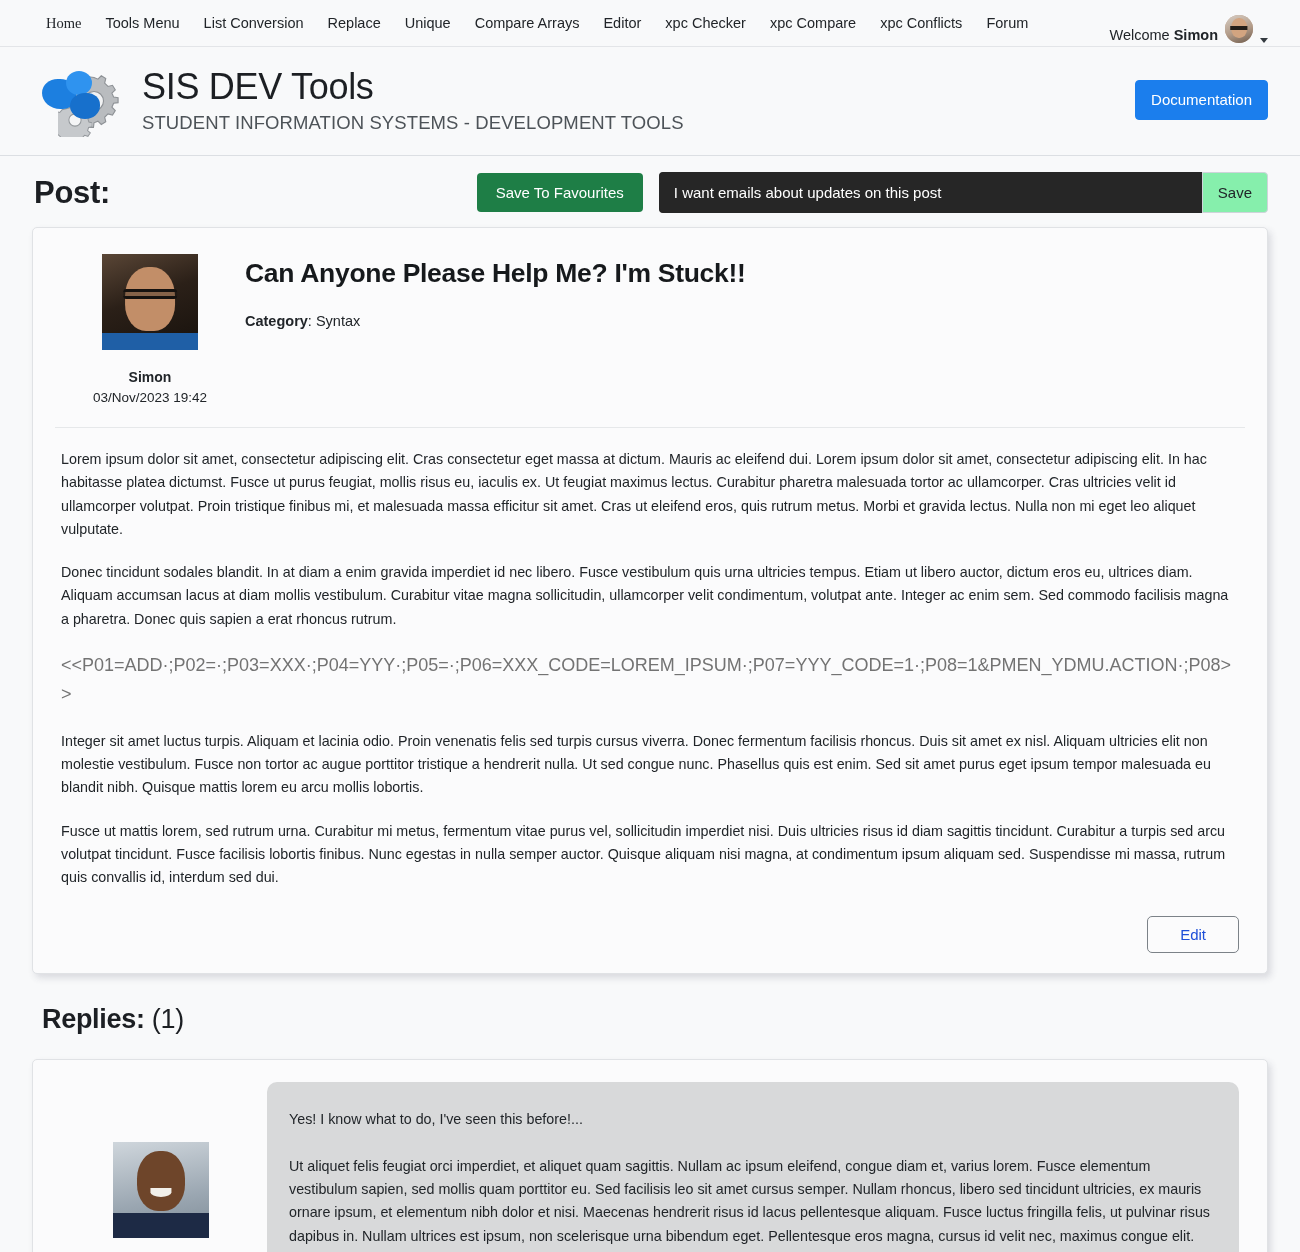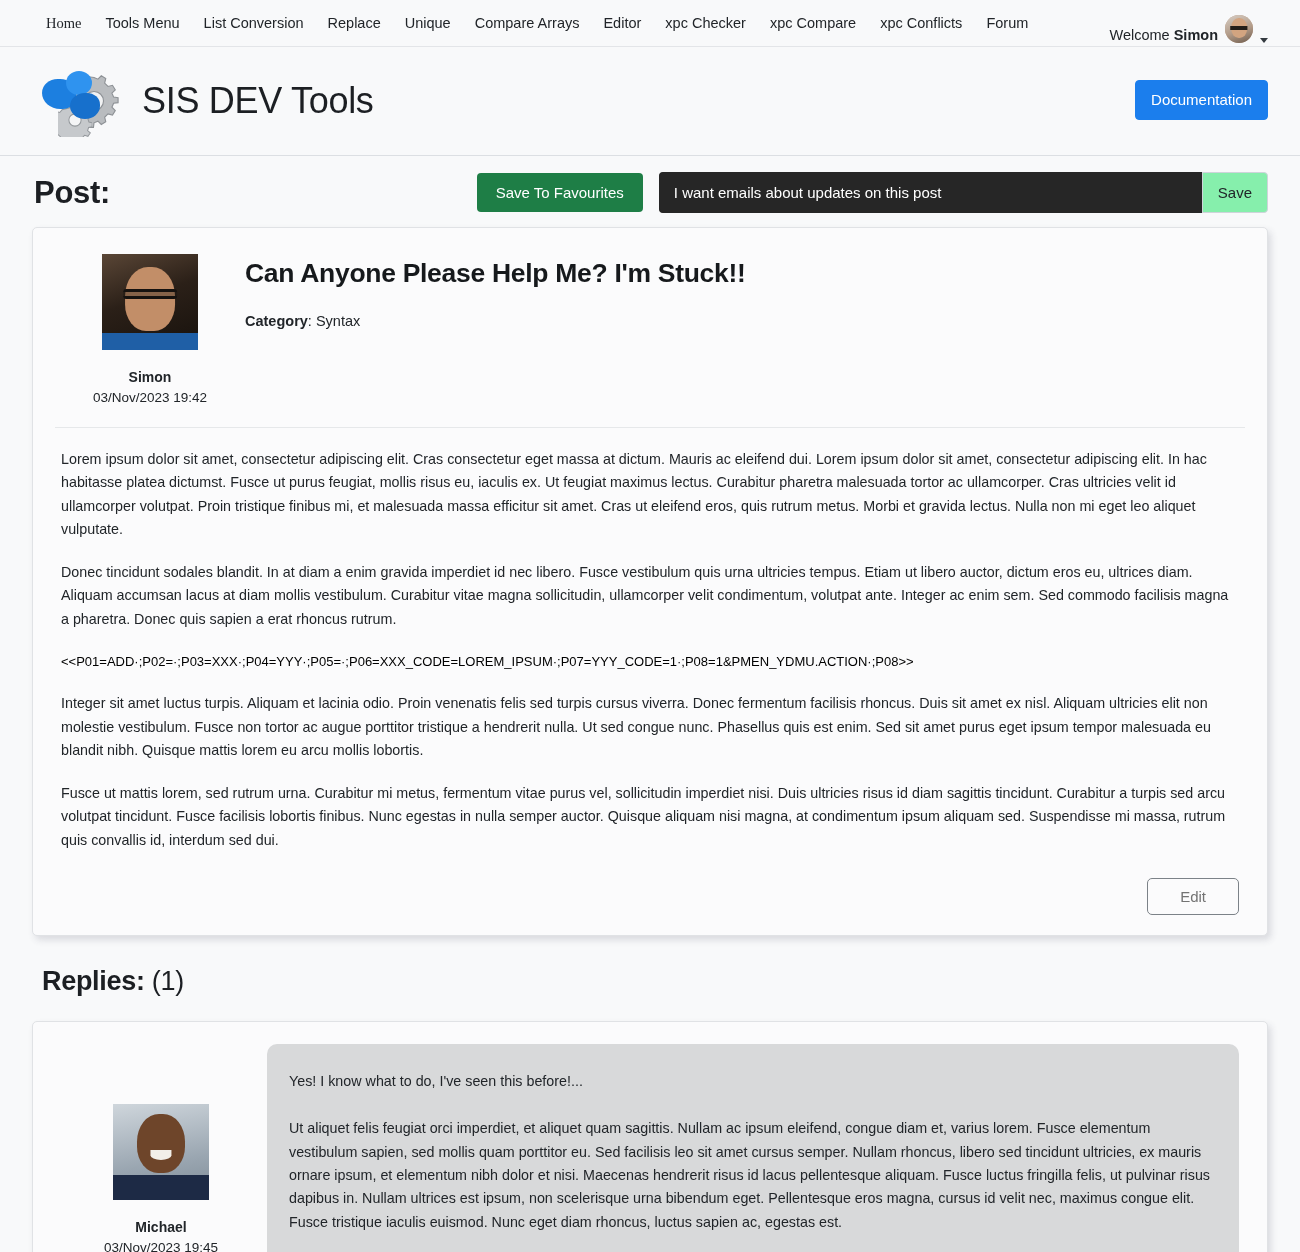--- a/index.html
+++ b/index.html
@@ -230,40 +230,40 @@
 
   .post-body { padding: 20px 6px 0 6px; }
   .post-body p {
     font-size: 14.3px;
     line-height: 1.63;
     color: #212529;
     margin: 0 0 20px 0;
     text-align: left;
   }
   .code-line {
-    font-size: 13px;
+    font-size: 18px;
     line-height: 1.63;
-    color: #000000;
+    color: #737373;
     margin: 0 0 20px 0;
     word-break: break-word;
   }
   .edit-row {
     display: flex;
     justify-content: flex-end;
     padding: 6px 0 2px 0;
   }
   .btn-edit {
     background: #fbfbfc;
     border: 1px solid #7c8288;
     border-radius: 5px;
     font-size: 15px;
     padding: 9px 32px;
     cursor: pointer;
     font-family: inherit;
-    color: #737373;
+    color: #1d4ed8;
   }
 
   
   .replies-heading {
     font-size: 27px;
     font-weight: bold;
     color: #1c1f23;
     letter-spacing: -0.3px;
     padding: 30px 0 24px 42px;
   }
@@ -423,20 +423,21 @@
             <path d="M50 10 l9 4 8-7 9 7 -3 10 7 8 10-3 6 11 -8 7 3 9 10 2 -1 12 -10 2 -3 9 8 7 -7 10 -10-3 -7 8 3 10 -12 4 -7-8 -9 3 -2 10 -12-1 -2-10 -9-3 -7 8 -10-7 3-10 -8-7 -10 3 -4-12 10-7 -3-9 -10-2 1-12 10-2 3-9 -8-7 7-10 10 3 7-8z"></path>
           </g>
           <circle cx="50" cy="50" r="18" fill="#f4f5f6" stroke="#94989c" stroke-width="3"></circle>
         </svg>
         <span class="blob-a"></span>
         <span class="blob-b"></span>
         <span class="blob-c"></span>
       </span>
       <span class="brand-text">
         <div class="brand-title">SIS DEV Tools</div>
+        <div class="brand-sub">STUDENT INFORMATION SYSTEMS - DEVELOPMENT TOOLS</div>
       </span>
     </div>
     <button class="btn-doc">Documentation</button>
   </div>
 
   <div class="actionrow">
     <div class="post-heading">Post:</div>
     <div class="action-spacer"></div>
     <button class="btn-fav">Save To Favourites</button>
     <div class="email-group">

